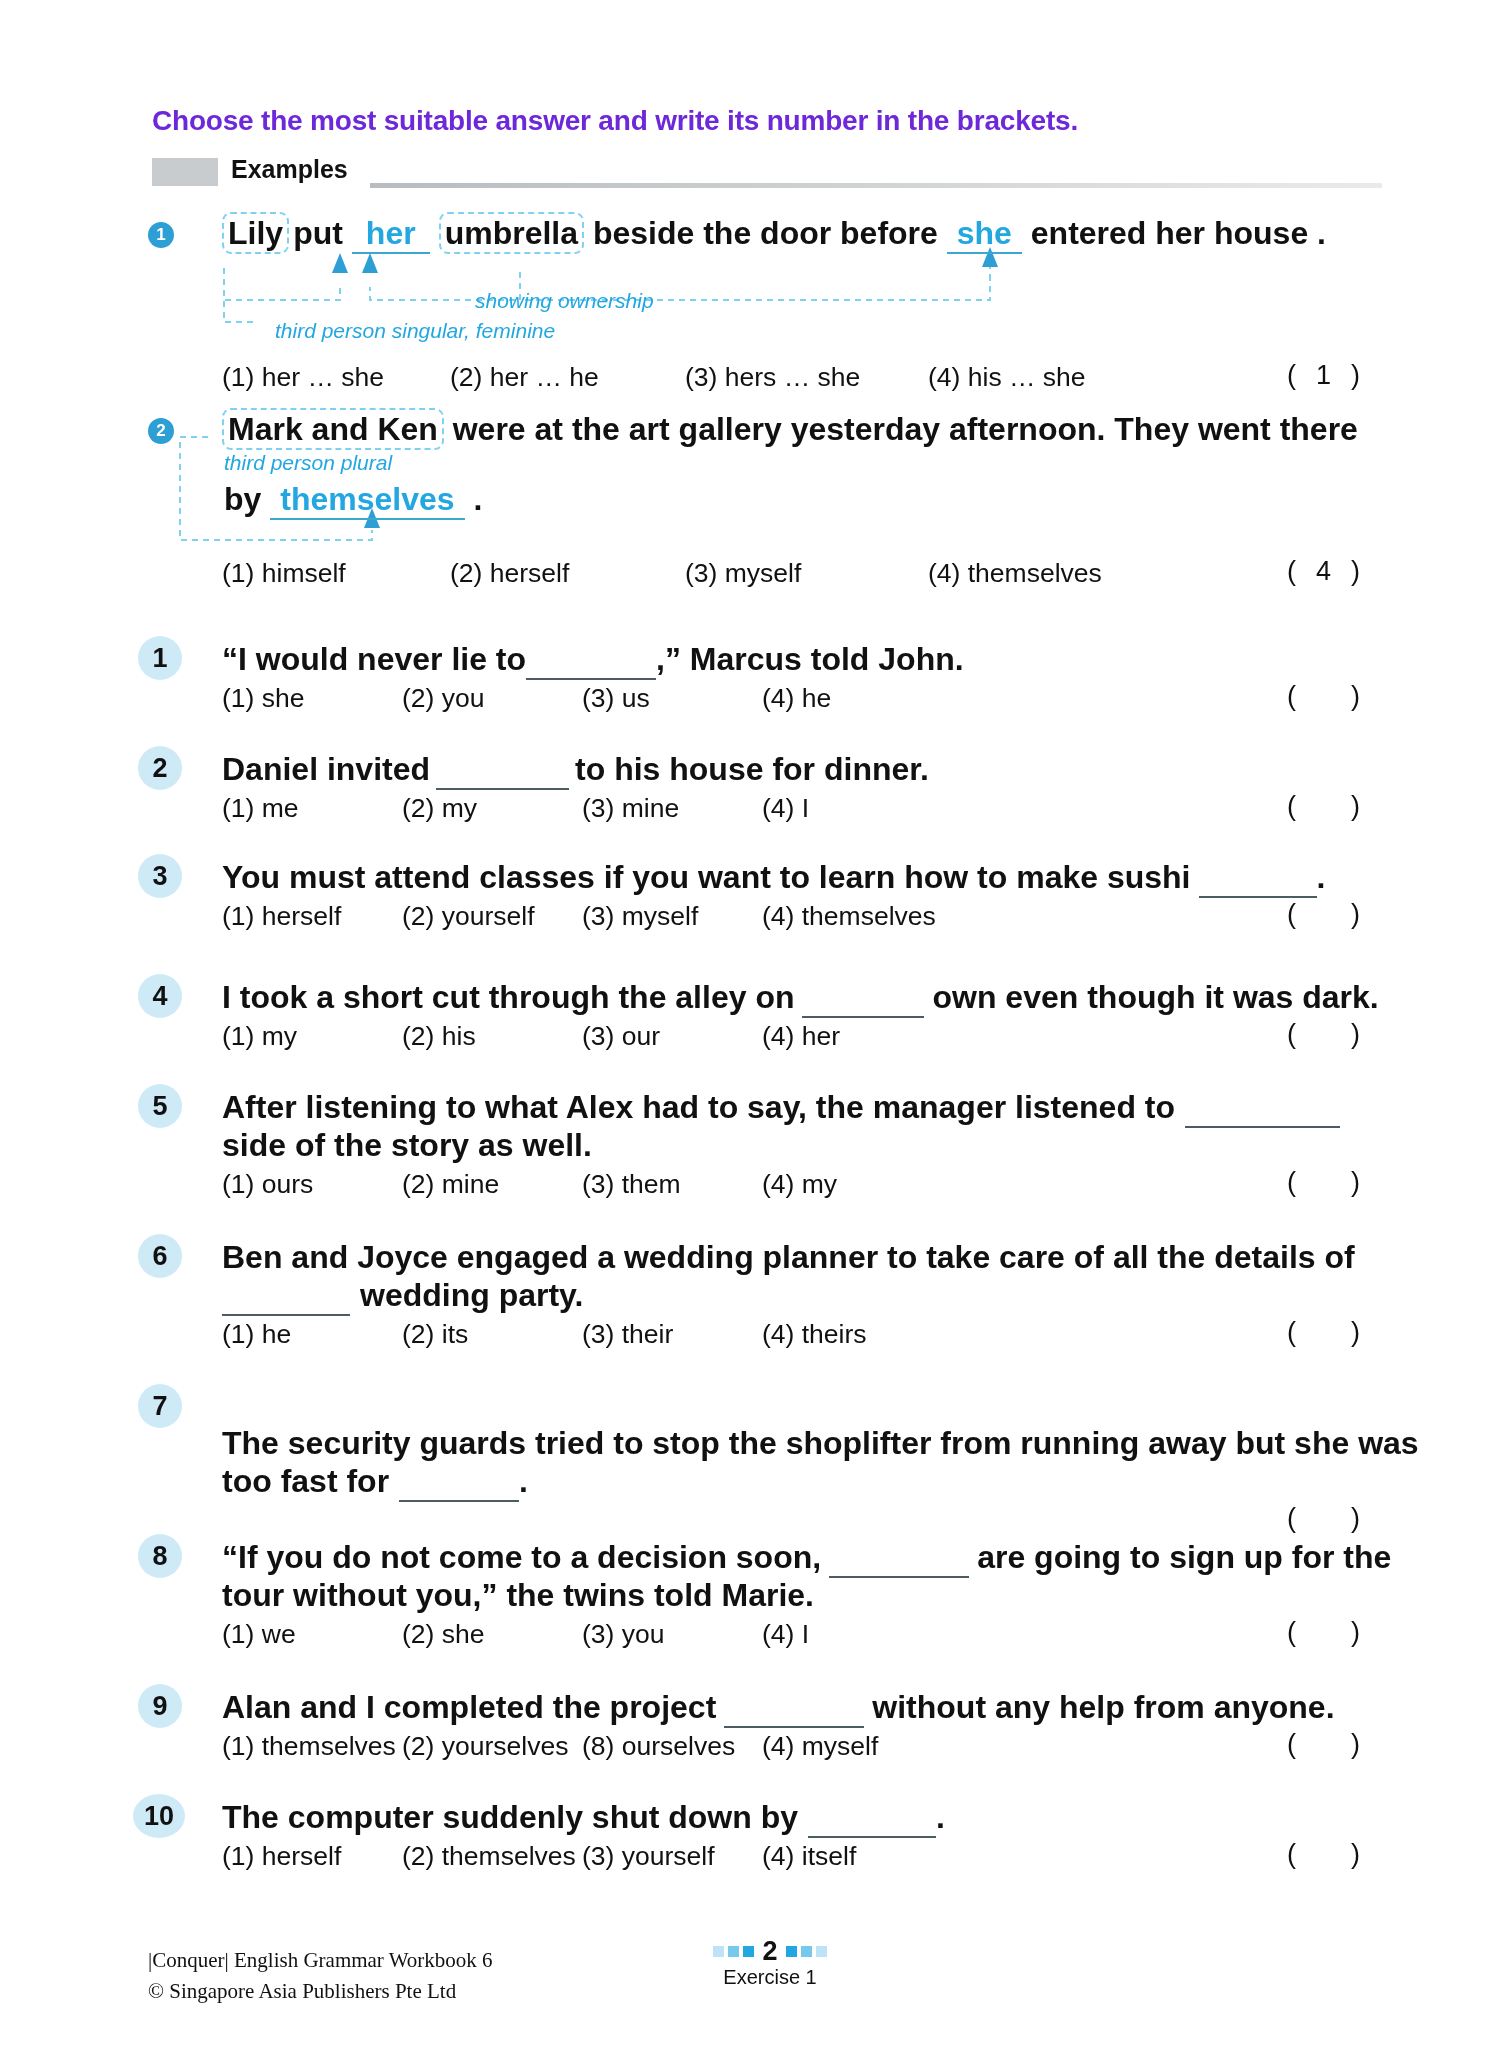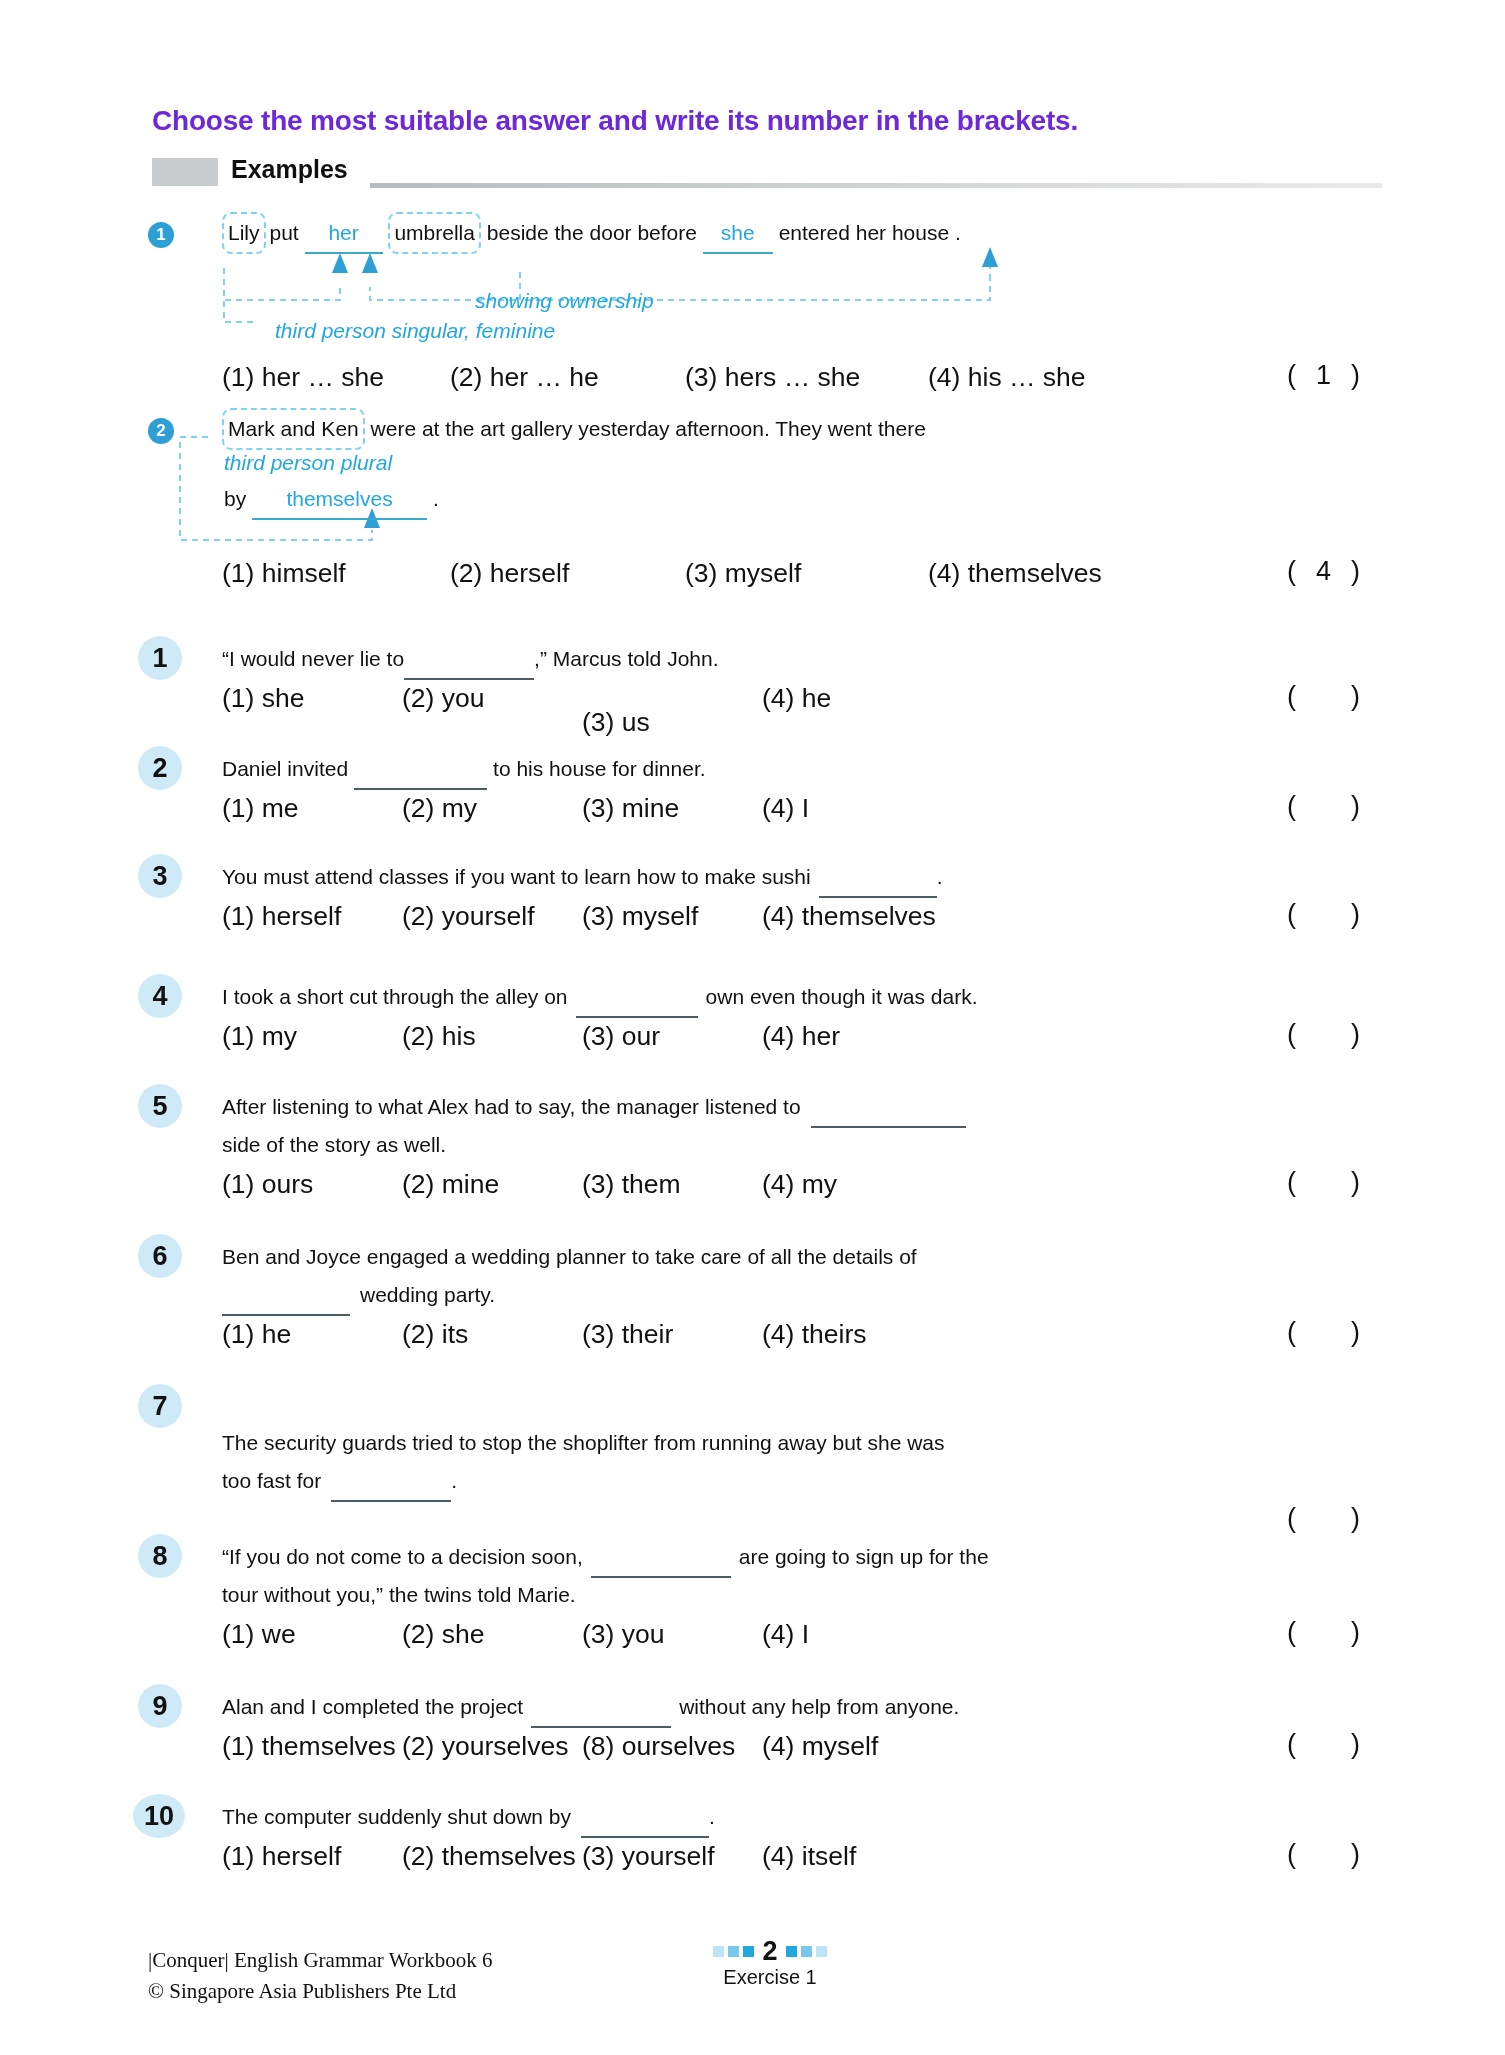--- a/index.html
+++ b/index.html
@@ -33,21 +33,21 @@
     position:absolute; left:73px; top:0px;
     font-size:25px; font-weight:bold; color:#111; background:#fff;
     padding:0 6px; z-index:2;
   }
   .examples-rule {
     position:absolute; left:218px; top:28px; right:0; height:5px;
     background:linear-gradient(to right,#b9bcbe,#e8eaeb);
   }
 
   
-  .q-text { font-size:21px; line-height:38px; color:#111; }
+  .q-text { font-size:32px; line-height:38px; color:#111;font-weight:bold; }
 
   
   .ex-num {
     position:absolute; width:26px; height:26px; border-radius:50%;
     background:#2e9fd4; color:#fff; font-size:17px; font-weight:bold;
     display:flex; align-items:center; justify-content:center;
     font-family:"Liberation Sans", sans-serif;
   }
   
   .q-num {
@@ -193,21 +193,21 @@
 
   <div class="row" style="top:640px;">
     <div class="q-num" style="left:-14px; top:-4px;">1</div>
     <div class="qbody" style="top:0;">
       <div class="q-text" style="white-space:nowrap;">
         <span>“I would never lie to</span><span class="blank" style="width:130px;">&nbsp;</span><span>,” Marcus told John.</span>
       </div>
       <div class="optrow" style="position:absolute; left:0px; top:41px;">
         <div class="op" style="width:180px;">(1) she</div>
         <div class="op" style="width:180px;">(2) you</div>
-        <div class="op" style="width:180px;margin-top:24px;">(3) us</div>
+        <div class="op" style="width:180px;">(3) us</div>
         <div class="op" style="width:180px;">(4) he</div>
       </div>
       <div class="brk" style="top:41px; right:22px;">
         <span class="bracket">(</span>
         <span class="bracket ansnum" style="display:inline-block;width:46px;text-align:center;"></span>
         <span class="bracket">)</span>
       </div>
     </div>
   </div>
 

